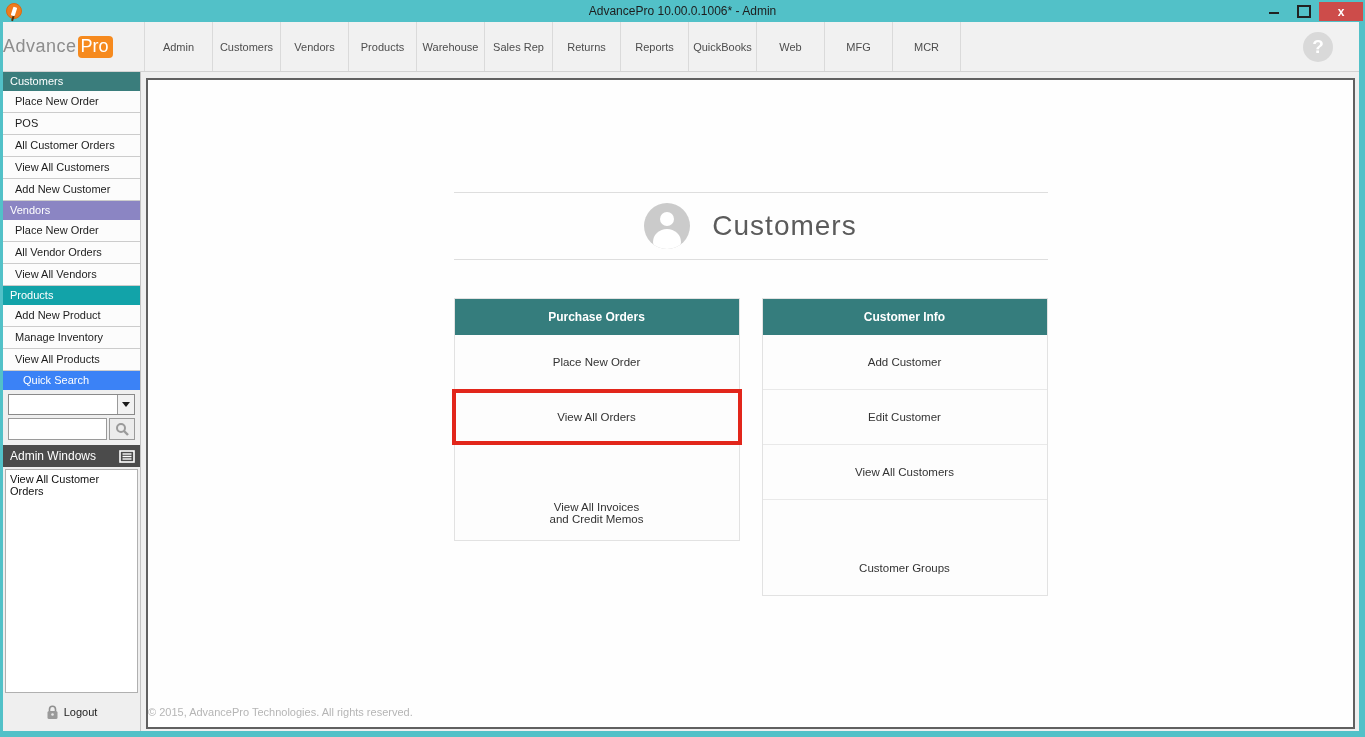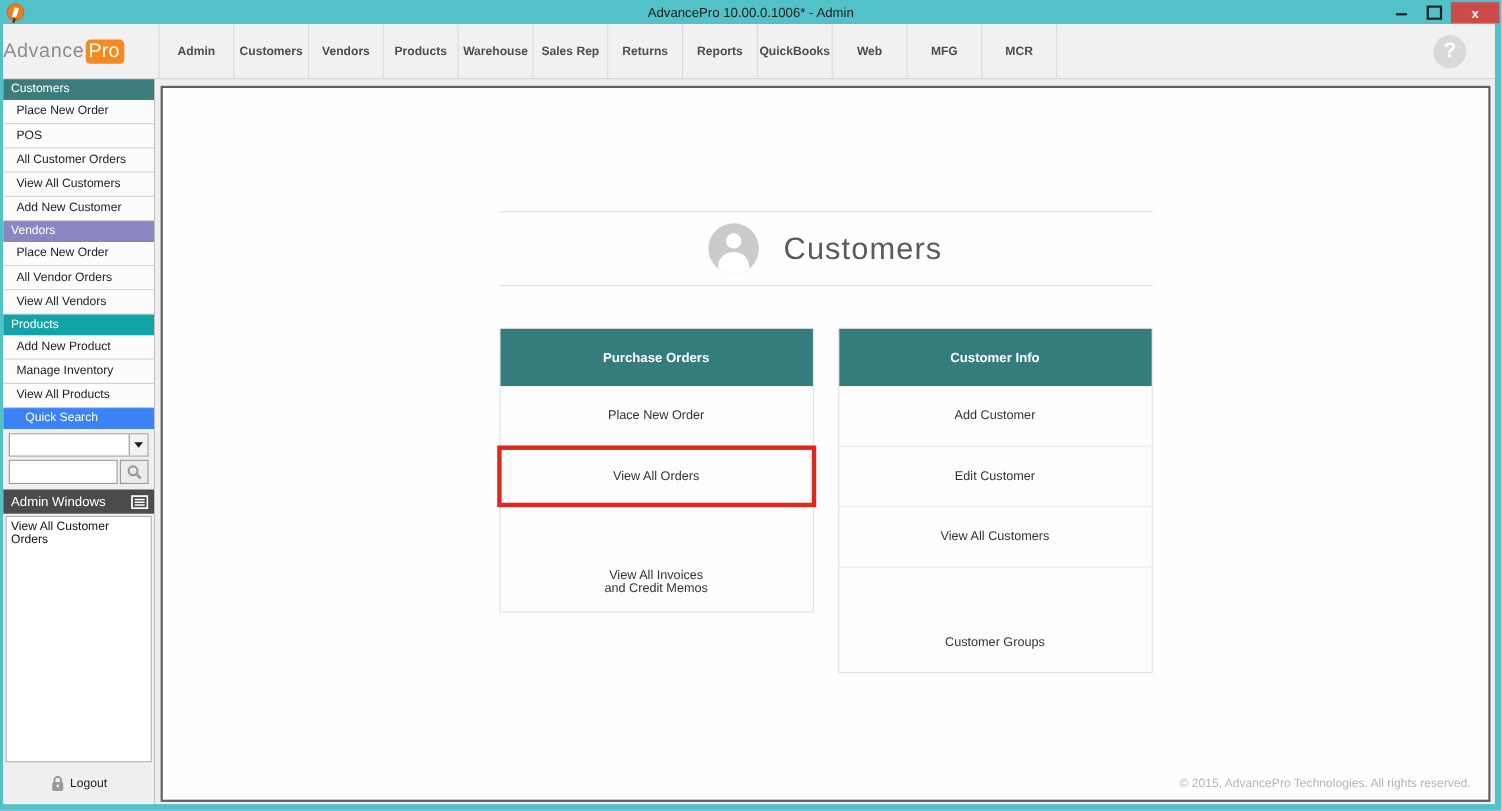--- a/index.html
+++ b/index.html
@@ -24,21 +24,21 @@
   .app-body { position:absolute; top:22px; left:3px; right:6px; bottom:6px;
               background:#efefef; display:flex; flex-direction:column; }
 
   
   .navbar { height:50px; background:#f1f1f1; border-bottom:1px solid #d2d2d2; display:flex; align-items:stretch; flex:0 0 auto; }
   .logo { width:142px; display:flex; align-items:center; border-right:1px solid #dadada; }
   .logo-left { font-size:18px; color:#8d8d8d; letter-spacing:.5px; }
   .logo-badge { font-size:18px; color:#fff; background:#f68a1e; border-radius:4px; padding:0 4px 1px 3px; margin-left:1px; }
   .nav-tabs { display:flex; }
   .nav-tab { width:68px; display:flex; align-items:center; justify-content:center; font-size:11px; color:#4d4d4d;
-             border-right:1px solid #dadada; cursor:pointer; text-align:left;font-weight:bold; }
+             border-right:1px solid #dadada; cursor:pointer; text-align:left; }
   .help-circle { margin-left:auto; align-self:center; margin-right:26px; width:30px; height:30px; border-radius:50%;
                  background:#d9d9d9; color:#fff; font-weight:bold; font-size:19px;
                  display:flex; align-items:center; justify-content:center; cursor:pointer; }
 
   
   .content-row { flex:1; display:flex; min-height:0; }
 
   
   .sidebar { width:138px; background:#efefef; display:flex; flex-direction:column; font-size:11px;
              border-right:1px solid #c3c3c3; }
@@ -68,31 +68,31 @@
   .panel { width:100%; height:100%; background:#fefefe; border:2px solid #606060; position:relative; overflow:hidden; }
   .page-header { width:594px; margin:112px auto 0; border-top:1px solid #dedede; border-bottom:1px solid #dedede;
                  height:68px; display:flex; align-items:center; justify-content:center; gap:22px; }
   .avatar { width:46px; height:46px; border-radius:50%; background:#cbcbcb; position:relative; overflow:hidden; }
   .avatar::before { content:""; position:absolute; left:16px; top:9px; width:14px; height:14px; border-radius:50%; background:#fff; }
   .avatar::after { content:""; position:absolute; left:9px; top:26px; width:28px; height:26px; border-radius:50%; background:#fff; }
   .page-title { font-size:28px; color:#5b5b5b; letter-spacing:1px; }
 
   .cards { width:594px; margin:38px auto 0; display:flex; gap:22px; align-items:flex-start; }
   .card { flex:1; background:#fdfdfd; border:1px solid #e2e2e2; }
-  .card-header { height:52px; background:#357d7d; color:#fff; font-weight:bold; font-size:12px;
+  .card-header { height:36px; background:#357d7d; color:#fff; font-weight:bold; font-size:12px;
                  display:flex; align-items:center; justify-content:center; }
   .card-item { min-height:55px; display:flex; align-items:center; justify-content:center; text-align:center;
                font-size:11.5px; color:#333; border-bottom:1px solid #e9e9e9; padding:0 14px; cursor:pointer;
                position:relative; white-space:pre-line; }
   .card.compact .card-item { min-height:27px; padding:0 6px; }
   .card .card-item:last-child { border-bottom:none;margin-top:40px; }
   .card-item.highlighted::after { content:""; position:absolute; top:-1px; bottom:-1px; left:-3px; right:-3px;
                border:4px solid #e2261b; pointer-events:none; }
 
-  .panel-footer { position:absolute; left:0; right:16px; bottom:9px; text-align:right; color:#b5b5b5; font-size:11px; }
+  .panel-footer { position:absolute; left:0; right:16px; bottom:9px; text-align:left; color:#b5b5b5; font-size:11px; }
 </style>
 </head>
 <body>
 
 <div class="titlebar">
   <div class="app-icon"></div>
   <div class="win-title">AdvancePro 10.00.0.1006*  - Admin</div>
   <div class="win-controls">
     <div class="ctrl ctrl-min"></div>
     <div class="ctrl ctrl-max"></div>

